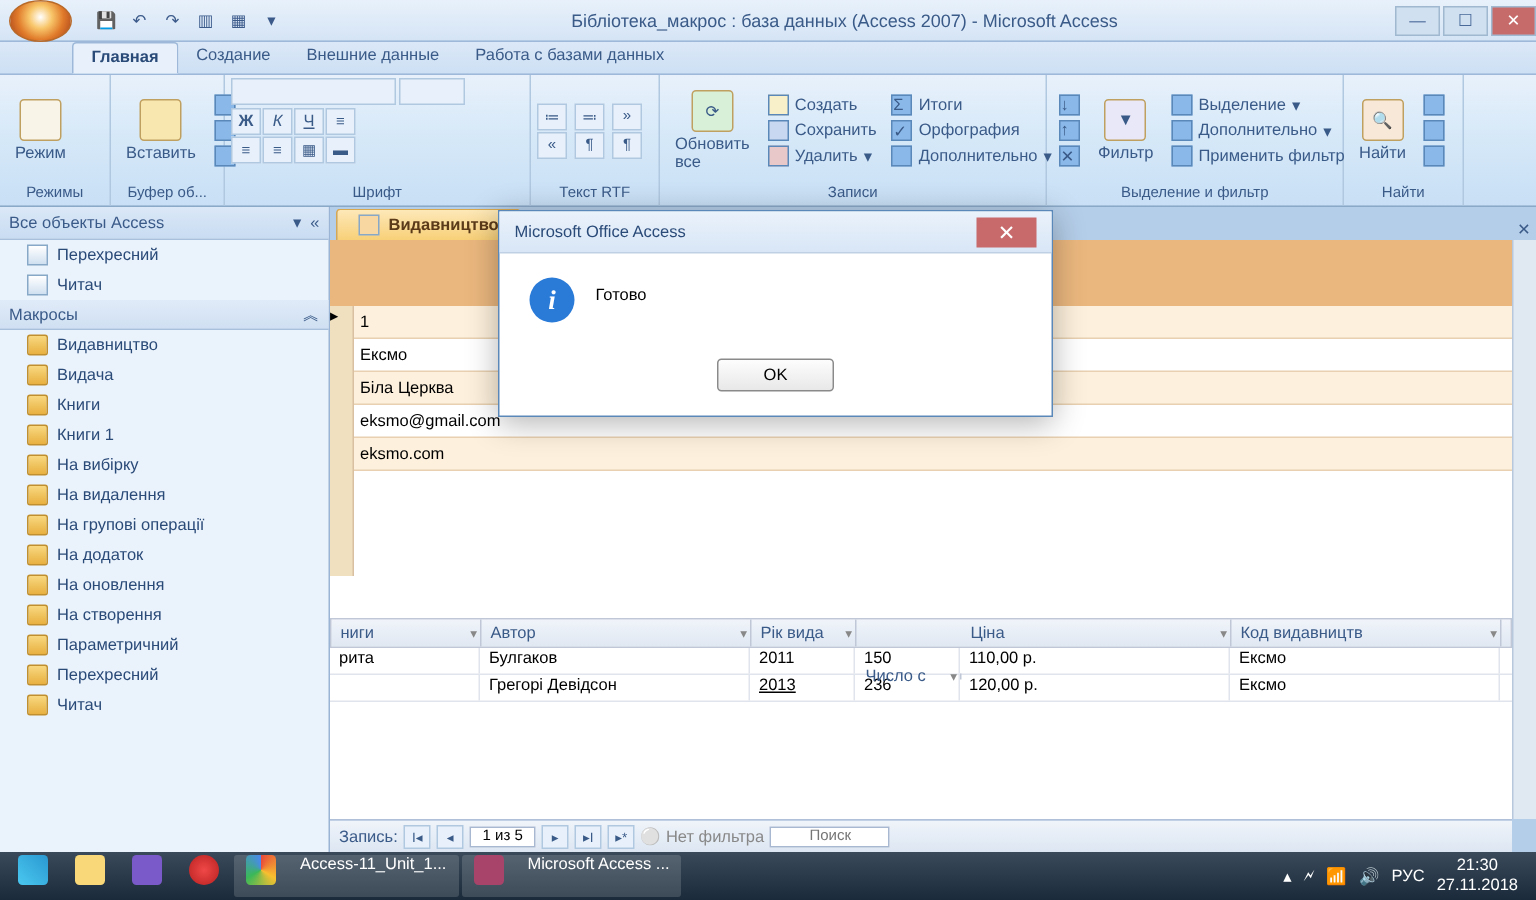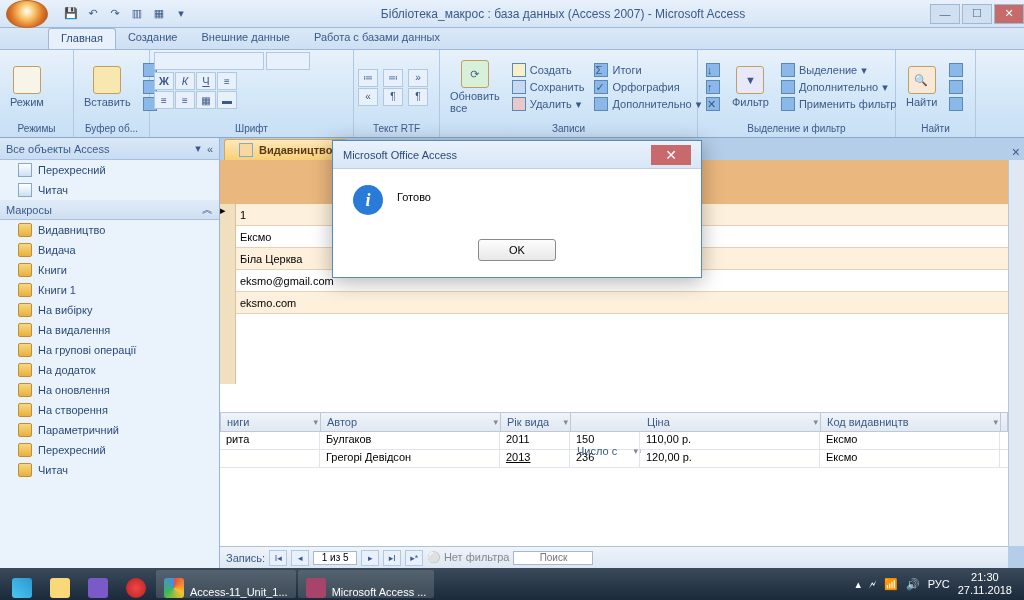--- a/index.html
+++ b/index.html
@@ -7,21 +7,21 @@
 .titlebar{height:28px;background:linear-gradient(#e8f1fb,#d5e4f5);display:flex;align-items:center;border-bottom:1px solid #9db8d8}
 .office-btn{width:42px;height:28px;background:radial-gradient(circle at 50% 40%,#fff,#f8c66a 30%,#e07a2a 60%,#a03a1a);border-radius:50%;margin:2px 6px;border:1px solid #b86a2a;position:relative;z-index:5}
 .qat{display:flex;gap:4px;padding:0 8px}
 .qat-item{width:18px;height:18px;display:flex;align-items:center;justify-content:center;color:#3b5a8a}
 .title-text{flex:1;text-align:center;color:#3a5a88;font-size:12px}
 .winbtns{display:flex}
 .winbtn{width:30px;height:20px;background:#d0e0f0;border:1px solid #a0b8d0;display:flex;align-items:center;justify-content:center;margin-left:2px;color:#4a6a9a}
 .winbtn.close{background:#c76a6a;color:#fff}
 .ribbon-tabs{height:22px;background:linear-gradient(#dbe8f7,#cde0f4);display:flex;padding-left:48px;border-bottom:1px solid #9db8d8}
 .ribbon-tab{padding:3px 12px;color:#3a5a88;cursor:pointer}
-.ribbon-tab.active{background:#e8f1fb;border:1px solid #9db8d8;border-bottom:none;border-radius:3px 3px 0 0;color:#2a4a78;font-weight:400}
+.ribbon-tab.active{background:#e8f1fb;border:1px solid #9db8d8;border-bottom:none;border-radius:3px 3px 0 0;color:#2a4a78;font-weight:700}
 .ribbon{height:88px;background:linear-gradient(#e8f1fb,#d5e8f8 50%,#c8dff5);display:flex;border-bottom:1px solid #8aa8c8}
 .group{border-right:1px solid #b0c8e0;display:flex;flex-direction:column;padding:2px 4px}
 .group-content{flex:1;display:flex;align-items:center;gap:2px}
 .group-label{text-align:center;color:#3a5a88;font-size:10px;padding:1px 0}
 .bigbtn{display:flex;flex-direction:column;align-items:center;padding:2px 6px;gap:2px;color:#3a5a88}
 .bigbtn .ico{width:28px;height:28px;background:#f0d890;border:1px solid #c0a060;border-radius:3px;display:flex;align-items:center;justify-content:center}
 .smallbtns{display:flex;flex-direction:column;gap:1px}
 .sbtn{display:flex;align-items:center;gap:4px;padding:1px 4px;color:#3a5a88;white-space:nowrap}
 .sbtn .si{width:14px;height:14px;background:#8ab8e8;border:1px solid #5a88b8;display:inline-block}
 .toolgrid{display:grid;grid-template-columns:repeat(4,20px);gap:1px}
@@ -50,21 +50,21 @@
 .sg-col{border-right:1px solid #c0c8d8;padding:2px 6px;color:#3a5a88;display:flex;align-items:center;position:relative}
 .sg-col .dd{position:absolute;right:2px;color:#888;font-size:9px}
 .sg-row{display:flex;height:18px;background:#fff;border-bottom:1px solid #e0e4ec}
 .sg-cell{border-right:1px solid #e0e4ec;padding:1px 6px;overflow:hidden;white-space:nowrap}
 .recnav{position:absolute;bottom:0;left:0;right:16px;height:22px;background:linear-gradient(#f0f4fa,#dce6f2);border-top:1px solid #b0c0d8;display:flex;align-items:center;gap:4px;padding:0 6px;color:#3a5a88}
 .recnav .nb{width:18px;height:16px;border:1px solid #b0c8e0;background:#e8f1fb;display:flex;align-items:center;justify-content:center;font-size:9px}
 .recnav input{width:44px;height:14px;border:1px solid #a8b8d0;font-size:10px;text-align:center}
 .statusbar{position:absolute;bottom:16px;left:0;right:0;height:16px;background:linear-gradient(#dbe8f7,#c8dcf2);border-top:1px solid #9ab4d6;display:flex;align-items:center;padding:0 8px;color:#3a5a88;font-size:10px}
 .statusbar .right{margin-left:auto;display:flex;gap:12px;align-items:center}
 .taskbar{position:absolute;bottom:0;left:0;right:0;height:32px;background:linear-gradient(#3a4a5a,#1a2a3a);display:flex;align-items:center;padding:0 4px;gap:2px}
-.tbtn{height:28px;padding:0 8px;display:flex;align-items:flex-end;gap:6px;color:#fff;border-radius:2px}
+.tbtn{height:28px;padding:0 8px;display:flex;align-items:flex-start;gap:16px;color:#fff;border-radius:2px}
 .tbtn.active{background:rgba(255,255,255,.15)}
 .tbtn .ti{width:20px;height:20px;border-radius:3px}
 .tray{margin-left:auto;display:flex;align-items:center;gap:8px;color:#fff;font-size:10px;padding-right:8px}
 .tray-time{text-align:center;line-height:1.2}
 .dialog{position:absolute;left:332px;top:140px;width:370px;background:#fff;border:1px solid #5a88b8;box-shadow:0 4px 20px rgba(0,0,0,.3);z-index:100}
 .dlg-title{height:28px;background:linear-gradient(#eaf2fb,#d8e6f6);display:flex;align-items:center;padding:0 10px;color:#2a4a78;border-bottom:1px solid #c0d0e4}
 .dlg-close{margin-left:auto;width:40px;height:20px;background:#c8696b;color:#fff;display:flex;align-items:center;justify-content:center;font-size:14px}
 .dlg-body{padding:16px 20px;display:flex;gap:14px;align-items:flex-start}
 .info-ico{width:30px;height:30px;border-radius:50%;background:#2a7ad8;color:#fff;display:flex;align-items:center;justify-content:center;font-family:Georgia,serif;font-style:italic;font-weight:bold;font-size:18px}
 .dlg-btns{padding:8px 0 16px;display:flex;justify-content:center}

